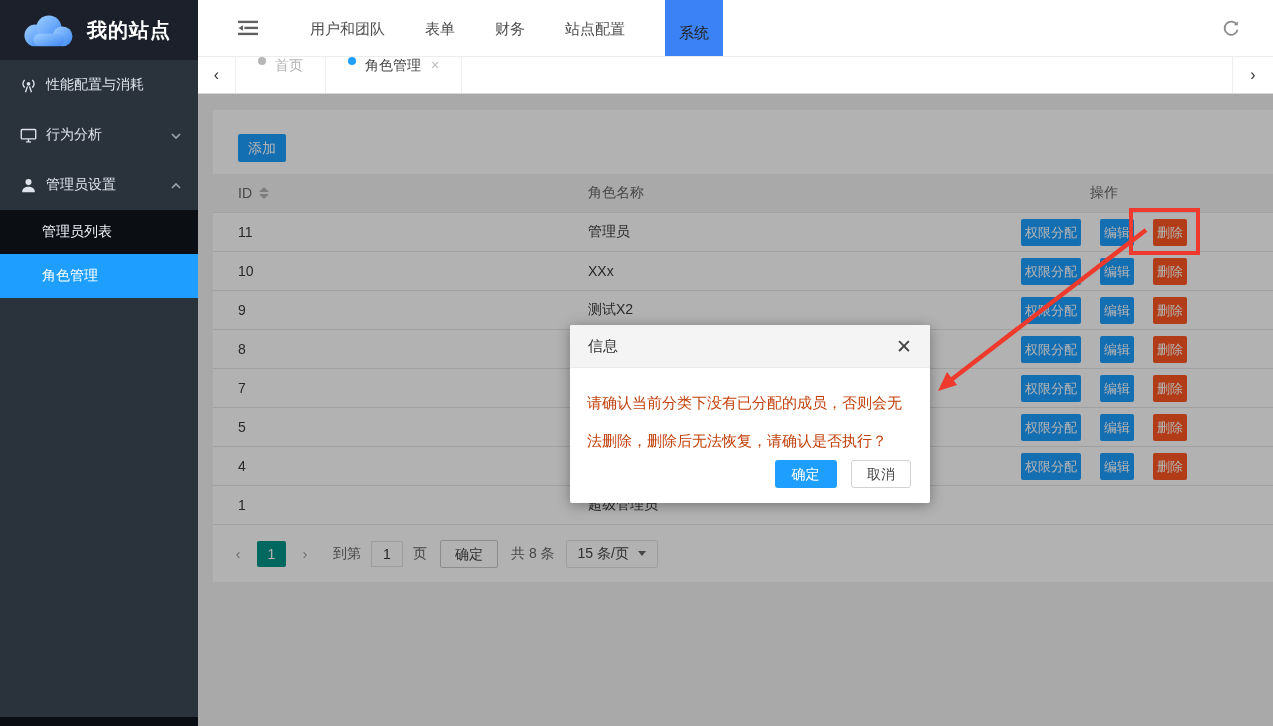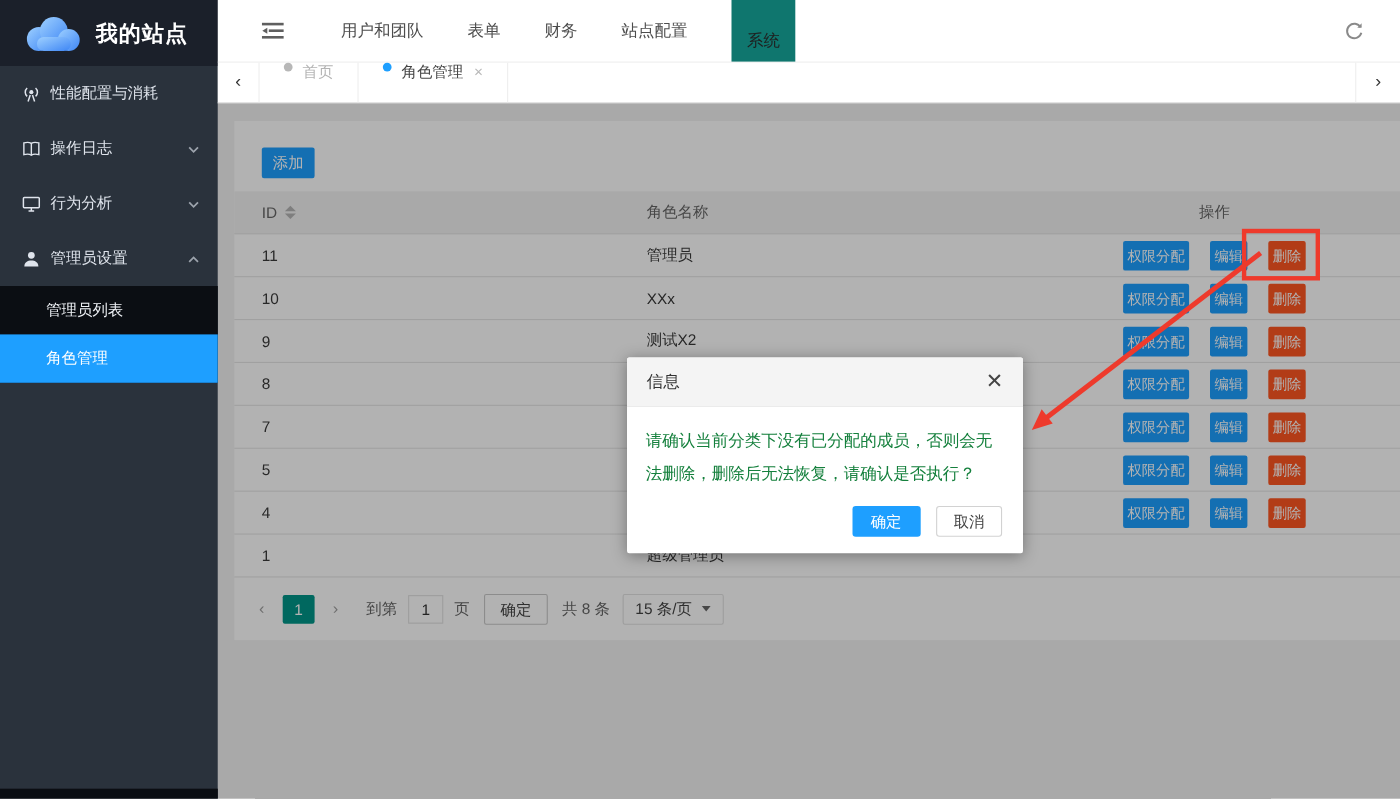--- a/index.html
+++ b/index.html
@@ -18,21 +18,21 @@
   .submenu { background:#0b0e13; }
   .sub-item { height:44px; display:flex; align-items:center; padding-left:42px; color:#f0f3f7; font-size:14px; cursor:pointer; }
   .sub-item.active { background:#1E9FFF; color:#fff; }
   .side-bottom-strip { position:absolute; bottom:0; left:0; width:198px; height:9px; background:#0a0d12; }
 
   
   .topnav { position:absolute; left:198px; top:0; width:1259px; height:57px; background:#fff;
     border-bottom:1px solid #ececec; display:flex; align-items:stretch; z-index:10; }
   .collapse-btn { width:20px; margin-left:40px; margin-right:52px; display:flex; align-items:center; cursor:pointer; }
   .nav-tab { line-height:57px; font-size:15px; color:#4d4d4d; margin-right:40px; cursor:pointer; white-space:nowrap; }
-  .nav-tab.active { background:#0f766e; padding:10px 14px; color:#1f1f1f; margin-right:26px;font-family:Liberation Serif, serif; }
+  .nav-tab.active { background:#3b82f6; padding:4px 14px; color:#1f1f1f; margin-right:26px; }
   .nav-right { margin-left:auto; display:flex; align-items:center; }
   .nav-icon { width:18px; height:18px; margin-right:33px; cursor:pointer; }
   .user-drop { display:flex; align-items:center; margin-right:20px; cursor:pointer; }
   .user-name { font-size:15px; color:#666; margin-right:7px; }
   .caret-down { width:0; height:0; border-left:5px solid transparent; border-right:5px solid transparent; border-top:6px solid #9a9a9a; }
 
   
   .tabsbar { position:absolute; left:198px; top:57px; width:1075px; height:37px; background:#fff;
     border-bottom:1px solid #d8d8d8; display:flex; align-items:stretch; z-index:10; }
   .tb-arrow { width:38px; display:flex; align-items:center; justify-content:center; font-size:16px; color:#333; cursor:pointer; border-right:1px solid #eee; }
@@ -75,21 +75,21 @@
   .pg-size { height:28px; border:1px solid #e2e2e2; background:#fff; border-radius:2px; display:flex; align-items:center; padding:0 11px; cursor:pointer; color:#444; }
   .pg-size .caret-down { margin-left:9px; border-top-color:#666; border-left-width:4px; border-right-width:4px; border-top-width:5px; }
 
   
   .overlay { position:absolute; left:198px; top:94px; width:1075px; height:632px; background:rgba(0,0,0,0.30); z-index:50; }
   .modal { position:absolute; left:570px; top:325px; width:360px; height:178px; background:#fff; border-radius:2px;
     box-shadow:0 2px 14px rgba(0,0,0,.35); z-index:100; display:flex; flex-direction:column; }
   .modal-hd { height:45px; background:#f4f4f4; border-bottom:1px solid #ebebeb; display:flex; align-items:center; padding:0 18px; border-radius:2px 2px 0 0; }
   .modal-title { font-size:15px; color:#333; flex:1; }
   .modal-close { font-size:19px; color:#444; cursor:pointer; line-height:1; }
-  .modal-bd { flex:1; padding:16px 17px 0; font-size:15px; color:#15803d; line-height:30px; }
+  .modal-bd { flex:1; padding:16px 17px 0; font-size:15px; color:#c2410c; line-height:38px; }
   .modal-ft { text-align:right; padding:0 19px 15px; }
   .btn-ok { height:28px; line-height:28px; padding:0 17px; background:#1E9FFF; font-size:14px; border-radius:3px; }
   .btn-cancel { display:inline-block; height:28px; line-height:26px; padding:0 15px; background:#fff; border:1px solid #d2d2d2; border-radius:3px; color:#444; font-size:14px; margin-left:10px; cursor:pointer; }
 
   
   .annot { position:absolute; left:0; top:0; width:1273px; height:726px; z-index:120; pointer-events:none; }
   svg.block { display:block; }
 </style>
 </head>
 <body>
@@ -113,30 +113,20 @@
     <span class="logo-title">我的站点</span>
   </div>
   <nav class="side-menu" id="side-menu">
       <div class="side-item">
         <div class="mi"><svg width="17" height="17" viewBox="0 0 20 20" fill="none" stroke="#dfe4ec" stroke-width="1.6">
             <circle cx="10" cy="8" r="2.2" fill="#dfe4ec" stroke="none"></circle>
             <path d="M5.5,12.5 A6,6 0 0 1 5.5,3.5 M14.5,3.5 A6,6 0 0 1 14.5,12.5"></path>
             <path d="M8.8,11 L6.5,18 M11.2,11 L13.5,18"></path>
           </svg></div>
         <div class="lbl">性能配置与消耗</div>
-      </div>
-      <div class="side-item">
-        <div class="mi"><svg width="17" height="17" viewBox="0 0 20 20" fill="none" stroke="#dfe4ec" stroke-width="1.5">
-            <path d="M10,4 C8,2.6 5,2.6 2,3.4 L2,16 C5,15.2 8,15.2 10,16.6 C12,15.2 15,15.2 18,16 L18,3.4 C15,2.6 12,2.6 10,4 Z"></path>
-            <path d="M10,4 L10,16.6"></path>
-          </svg></div>
-        <div class="lbl">操作日志</div>
-        <div class="chev"><svg width="12" height="12" viewBox="0 0 12 12" fill="none" stroke="#c3c9d2" stroke-width="1.6">
-            <path d="M2,4 L6,8 L10,4"></path>
-          </svg></div>
       </div>
       <div class="side-item">
         <div class="mi"><svg width="17" height="17" viewBox="0 0 20 20" fill="none" stroke="#dfe4ec" stroke-width="1.6">
             <rect x="1.5" y="3" width="17" height="11" rx="1"></rect>
             <path d="M7,17.5 L13,17.5 M10,14 L10,17.5"></path>
           </svg></div>
         <div class="lbl">行为分析</div>
         <div class="chev"><svg width="12" height="12" viewBox="0 0 12 12" fill="none" stroke="#c3c9d2" stroke-width="1.6">
             <path d="M2,4 L6,8 L10,4"></path>
           </svg></div>

